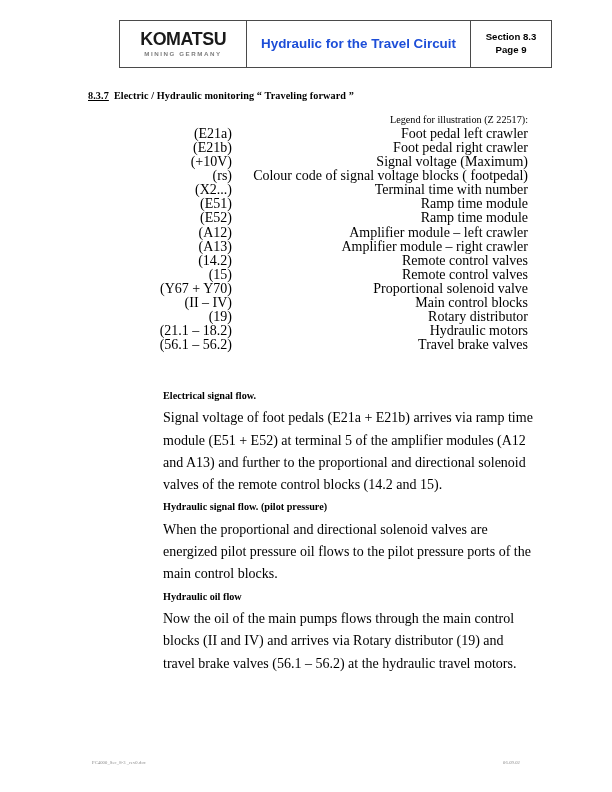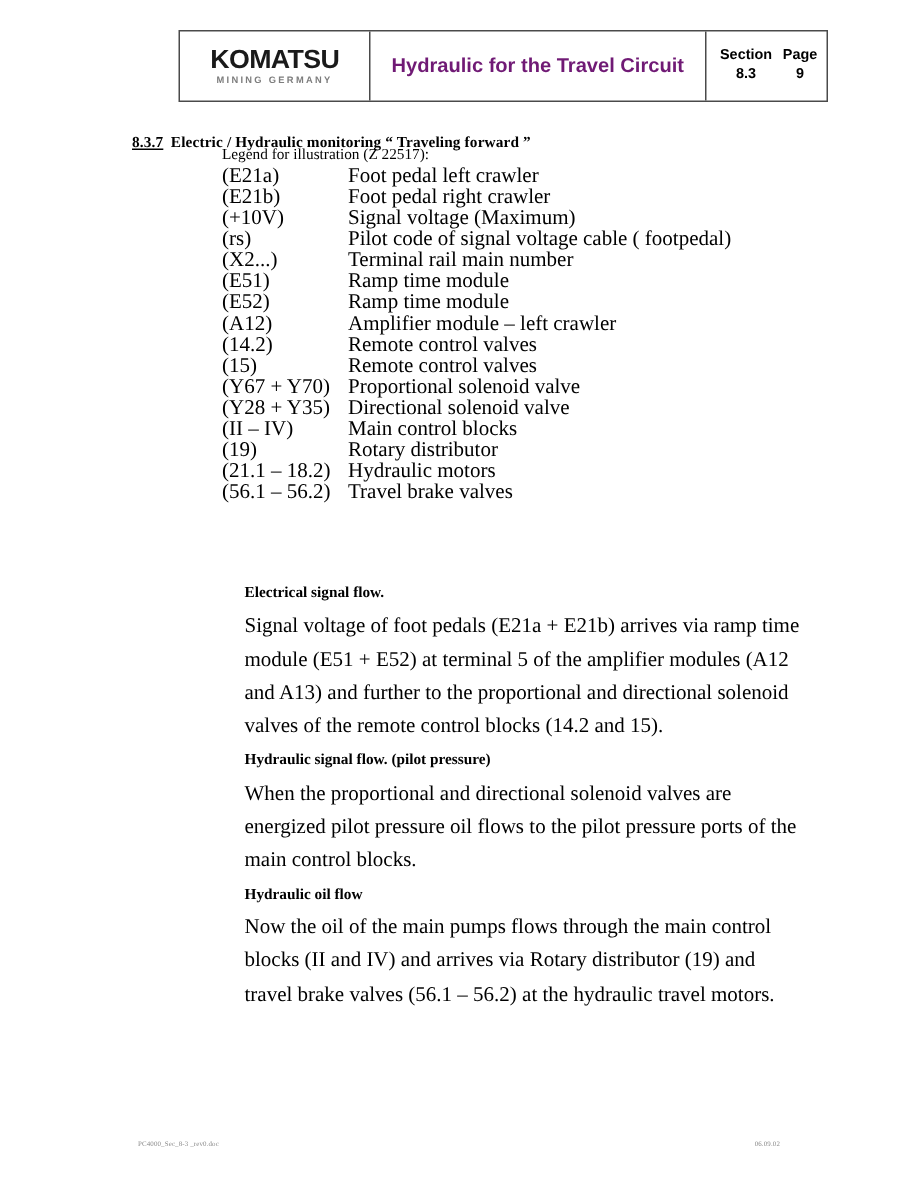--- a/index.html
+++ b/index.html
@@ -40,21 +40,21 @@
     border-right: 1px solid #4a4a4a;
     flex-direction: column;
   }
   .hdr-title-cell {
     flex: 1;
     border-right: 1px solid #4a4a4a;
     padding: 0 6px;
   }
   .hdr-section-cell {
     width: 80px;
-    flex-direction: row;
+    flex-direction: column;
     padding: 0 4px;
   }
 
   .logo-wrap {
     display: flex;
     flex-direction: column;
     align-items: center;
     justify-content: center;
     line-height: 1;
   }
@@ -73,21 +73,21 @@
     font-size: 6.2px;
     letter-spacing: 1.55px;
     color: #7d7d7d;
     margin-top: 3px;
   }
 
   .hdr-title {
     font-family: "Liberation Sans", "DejaVu Sans", sans-serif;
     font-weight: bold;
     font-size: 13.4px;
-    color: #701a75;
+    color: #1d4ed8;
     text-align: right;
     line-height: 1.15;
   }
   .hdr-section-line {
     font-family: "Liberation Sans", "DejaVu Sans", sans-serif;
     font-weight: bold;
     font-size: 9.6px;
     color: #000;
     text-align: center;
     line-height: 1.32;
@@ -101,22 +101,23 @@
     font-weight: bold;
     font-size: 10.2px;
     letter-spacing: 0.1px;
     white-space: nowrap;
   }
   .section-heading .num { margin-right: 5px; text-decoration: underline; }
 
   .legend-block {
     position: absolute;
     left: 148px;
-    top: 97px;
+    top: 113px;
     width: 380px;
+    text-align: right;
   }
   .legend-intro {
     font-size: 10.2px;
     line-height: 14.06px;
     white-space: nowrap;
   }
   .legend-row {
     display: flex;
     font-size: 14px;
     line-height: 14.06px;
@@ -189,53 +190,53 @@
       <div class="legend-row">
         <div class="legend-key">(E21b)</div>
         <div class="legend-desc">Foot pedal right crawler</div>
       </div>
       <div class="legend-row">
         <div class="legend-key">(+10V)</div>
         <div class="legend-desc">Signal voltage (Maximum)</div>
       </div>
       <div class="legend-row">
         <div class="legend-key">(rs)</div>
-        <div class="legend-desc">Pilot code of signal voltage cable ( footpedal)</div>
+        <div class="legend-desc">Colour code of signal voltage blocks ( footpedal)</div>
       </div>
       <div class="legend-row">
         <div class="legend-key">(X2...)</div>
-        <div class="legend-desc">Terminal rail main number</div>
+        <div class="legend-desc">Terminal time with number</div>
       </div>
       <div class="legend-row">
         <div class="legend-key">(E51)</div>
         <div class="legend-desc">Ramp time module</div>
       </div>
       <div class="legend-row">
         <div class="legend-key">(E52)</div>
         <div class="legend-desc">Ramp time module</div>
       </div>
       <div class="legend-row">
         <div class="legend-key">(A12)</div>
         <div class="legend-desc">Amplifier module – left crawler</div>
       </div>
       <div class="legend-row">
+        <div class="legend-key">(A13)</div>
+        <div class="legend-desc">Amplifier module – right crawler</div>
+      </div>
+      <div class="legend-row">
         <div class="legend-key">(14.2)</div>
         <div class="legend-desc">Remote control valves</div>
       </div>
       <div class="legend-row">
         <div class="legend-key">(15)</div>
         <div class="legend-desc">Remote control valves</div>
       </div>
       <div class="legend-row">
         <div class="legend-key">(Y67 + Y70)</div>
         <div class="legend-desc">Proportional solenoid valve</div>
-      </div>
-      <div class="legend-row">
-        <div class="legend-key">(Y28 + Y35)</div>
-        <div class="legend-desc">Directional solenoid valve</div>
       </div>
       <div class="legend-row">
         <div class="legend-key">(II – IV)</div>
         <div class="legend-desc">Main control blocks</div>
       </div>
       <div class="legend-row">
         <div class="legend-key">(19)</div>
         <div class="legend-desc">Rotary distributor</div>
       </div>
       <div class="legend-row">

